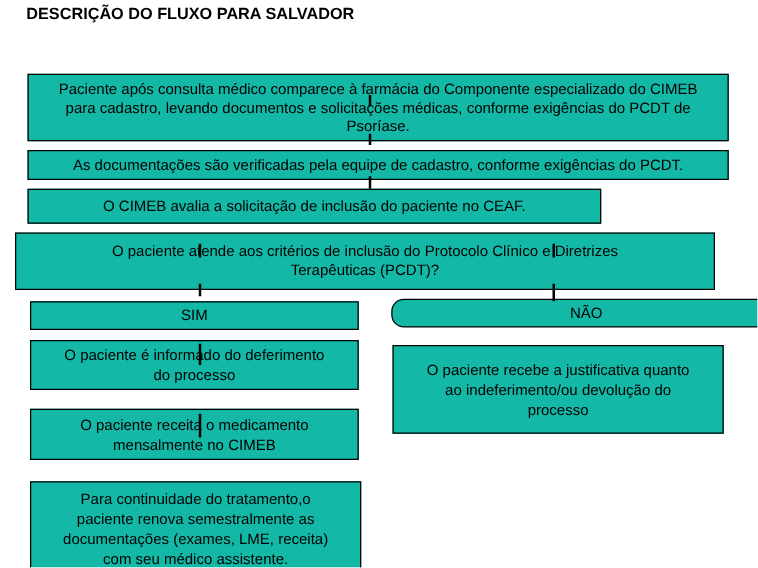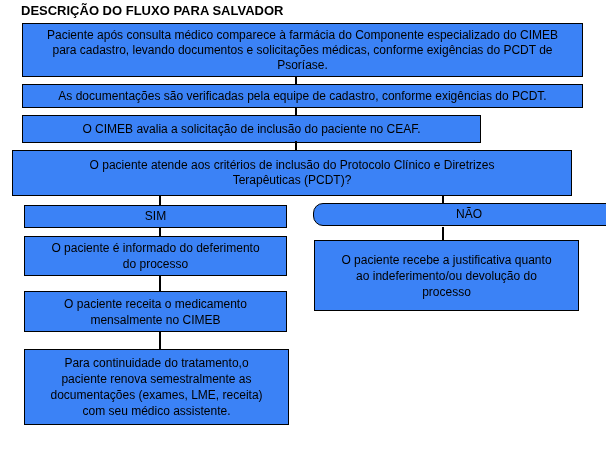--- a/index.html
+++ b/index.html
@@ -18,29 +18,30 @@
     left: 0;
     width: 100%;
     font-size: 13px;
     font-weight: bold;
     padding-left: 21px;
   }
   .box {
     position: absolute;
     box-sizing: border-box;
     border: 1.5px solid #000000;
-    background: #3b82f6;
+    background: #14b8a6;
     display: flex;
     align-items: center;
     justify-content: center;
     text-align: center;
     white-space: pre-line;
     font-size: 12px;
     line-height: 15px;
     padding: 1px 4px;
+    margin-top: 36px;
   }
   .branchbox { line-height: 16px; }
   .labelbox { font-size: 12px; line-height: 13px; }
   .conn {
     position: absolute;
     width: 2px;
     background: #000000;
   }
   
   #b1 { left: 22px; top: 23px;  width: 561px; height: 54px; }

